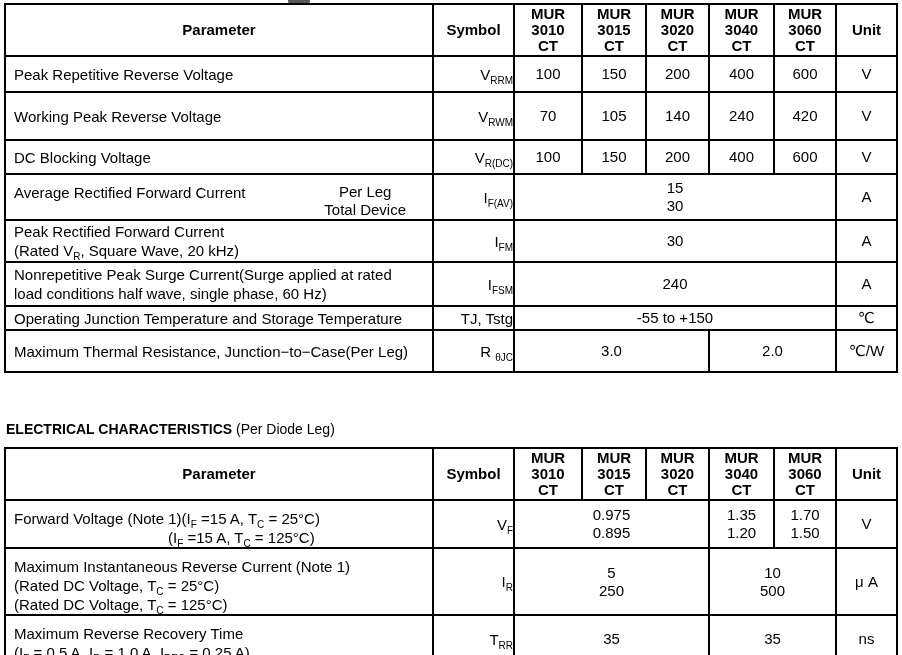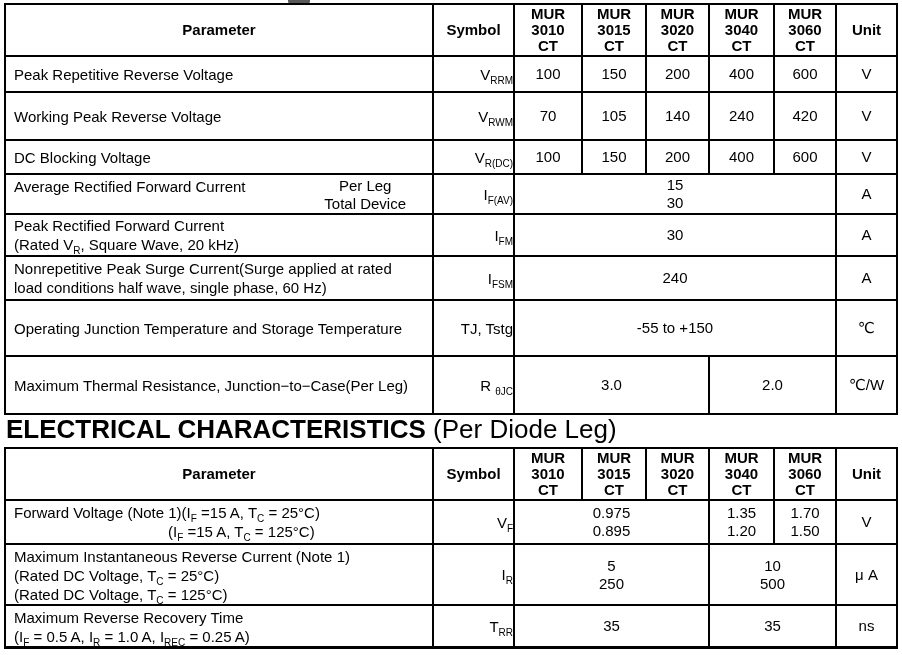--- a/index.html
+++ b/index.html
@@ -5,28 +5,28 @@
   html,body{margin:0;padding:0;background:#fff;}
   body{font-family:"Liberation Sans","DejaVu Sans",sans-serif;color:#000;}
   .page{position:relative;width:902px;height:655px;background:#fff;overflow:hidden;}
   .smudge{position:absolute;left:288px;top:0;width:22px;height:4px;background:#3c3c3c;border-radius:0 0 3px 3px;opacity:.85;}
   table{border-collapse:collapse;table-layout:fixed;position:absolute;left:4px;width:892px;}
   #t1{top:3px;}
   #t2{top:447px;}
   td,th{border:2px solid #000;padding:0;font-size:15px;vertical-align:middle;overflow:hidden;}
   th{font-weight:bold;text-align:center;line-height:16px;white-space:pre-line;}
   td.param{text-align:left;padding-left:8px;padding-right:4px;line-height:19px;}
-  td.vtop{vertical-align:top;padding-top:2px;}
+  td.vtop{vertical-align:top;padding-top:8px;}
   td.val{text-align:center;white-space:pre-line;line-height:18px;}
   td.sym{text-align:right;}
   sub{font-size:10px;line-height:0;}
   .split-line{display:flex;justify-content:space-between;align-items:flex-start;padding-right:22px;}
   .side-labels{text-align:center;white-space:pre-line;line-height:18px;}
   .indent2{padding-left:154px;}
-  .ec-heading{position:absolute;left:6px;top:417px;font-size:26px;line-height:24px;}
+  .ec-heading{position:absolute;left:6px;top:417px;font-size:14px;line-height:24px;}
   .ec-heading .b{font-weight:bold;}
   #t2 tr:last-child td{border-bottom-width:3px;}
 </style>
 </head>
 <body>
 
 <div class="page">
   <div class="smudge"></div>
 
   <table id="t1">
@@ -115,27 +115,27 @@
     </tr>
     <tr style="height:44px">
       <td class="param">
         <div>Nonrepetitive Peak Surge Current(Surge applied at rated</div>
         <div>load conditions half wave, single phase, 60 Hz)</div>
       </td>
       <td class="sym">I<sub>FSM</sub></td>
       <td class="val" colspan="5">240</td>
       <td class="val">A</td>
     </tr>
-    <tr style="height:56px">
+    <tr style="height:24px">
       <td class="param">Operating Junction Temperature and Storage Temperature</td>
       <td class="sym">TJ, Tstg</td>
       <td class="val" colspan="5">-55 to +150</td>
       <td class="val">℃</td>
     </tr>
-    <tr style="height:58px">
+    <tr style="height:42px">
       <td class="param">Maximum Thermal Resistance, Junction−to−Case(Per Leg)</td>
       <td class="sym">R <sub>θJC</sub></td>
       <td class="val" colspan="3">3.0</td>
       <td class="val" colspan="2">2.0</td>
       <td class="val">℃/W</td>
     </tr>
   </tbody>
     </table>
 
   <div class="ec-heading">

